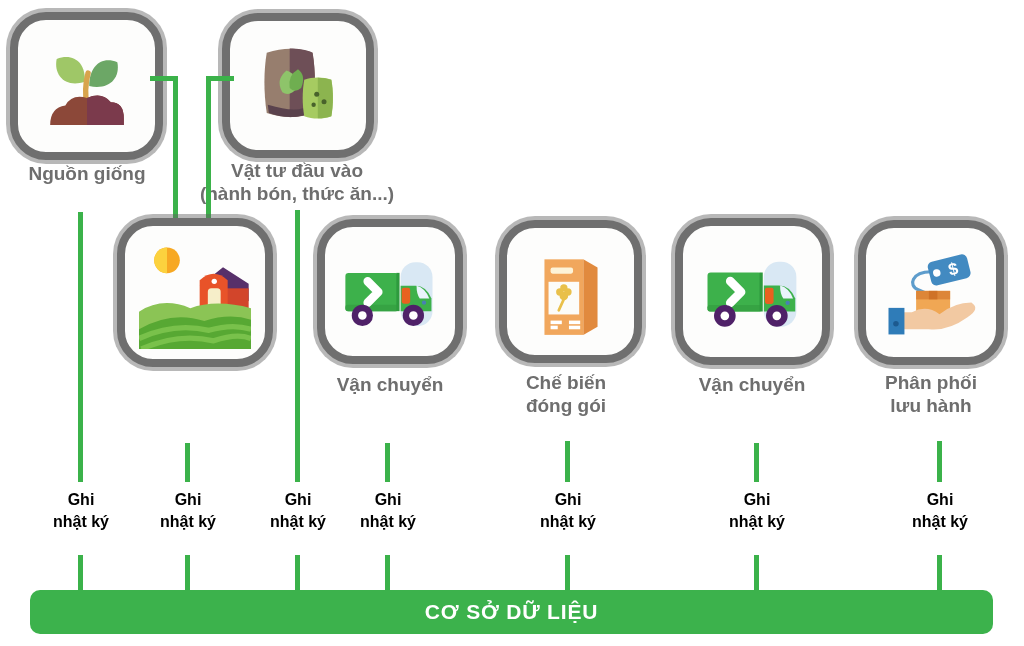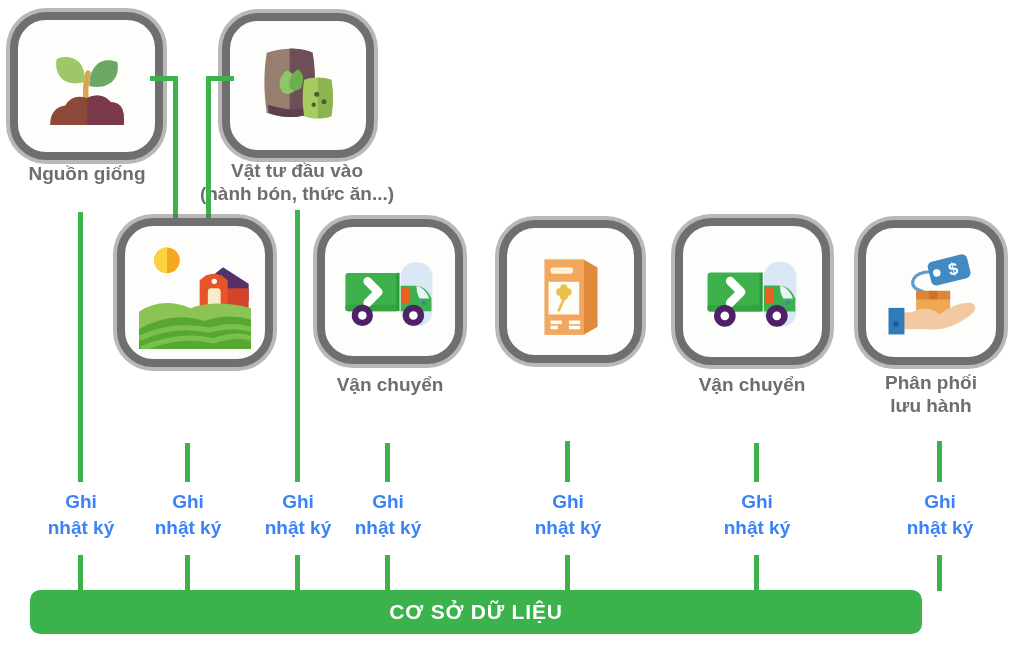--- a/index.html
+++ b/index.html
@@ -12,25 +12,25 @@
     border-radius:36px;box-shadow:0 0 0 4px rgba(98,98,98,.45);
     box-sizing:border-box;display:flex;align-items:center;justify-content:center;
   }
   .station-box svg{display:block;}
   .station-label{
     position:absolute;width:220px;text-align:center;color:#6e6e6e;
     font-weight:700;font-size:19px;line-height:1.22;white-space:pre-line;
   }
   .gline{position:absolute;background:#3bb24a;}
   .log-label{
-    position:absolute;width:110px;text-align:center;color:#3b82f6;
-    font-weight:700;font-size:19px;line-height:1.35;white-space:pre-line;
+    position:absolute;width:110px;text-align:center;color:#000000;
+    font-weight:700;font-size:16px;line-height:1.35;white-space:pre-line;
   }
   .db-bar{
-    position:absolute;left:30px;top:590px;width:892px;height:44px;
+    position:absolute;left:30px;top:590px;width:963px;height:44px;
     background:#3cb24c;border-radius:10px;display:flex;align-items:center;justify-content:center;
   }
   .db-bar span{color:#ffffff;font-weight:700;font-size:21px;letter-spacing:.8px;}
 </style>
 </head>
 <body>
 
 <div id="canvas">
 
   <div class="station-box" style="left:10px;top:12px;width:153px;height:148px;">
@@ -111,20 +111,22 @@
       <circle cx="45" cy="48" r="3.6" fill="#e9c04a"></circle>
       <circle cx="41" cy="44" r="3.6" fill="#e9c04a"></circle>
       <circle cx="41" cy="52" r="4.2" fill="#e9c04a"></circle>
       <path d="M41 55 L36 66" stroke="#e9c04a" stroke-width="2.6" stroke-linecap="round"></path>
       <rect x="28" y="76" width="11" height="3.5" fill="#ffffff"></rect>
       <rect x="28" y="81" width="7" height="3.5" fill="#ffffff"></rect>
       <rect x="46" y="76" width="11" height="3.5" fill="#ffffff"></rect>
       <rect x="46" y="81" width="11" height="3.5" fill="#ffffff"></rect>
     </svg>
   </div>
+  <div class="station-label" style="left:456px;top:371px;">Chế biến
+đóng gói</div>
 
   <div class="station-box" style="left:675px;top:218px;width:155px;height:147px;">
     <svg width="104" height="104" viewBox="0 0 96 96">
       <rect x="58" y="20" width="30" height="60" rx="14" fill="#d9e8f4"></rect>
       <rect x="6" y="30" width="50" height="36" rx="3" fill="#3db14b"></rect>
       <rect x="6" y="60" width="50" height="6" rx="2" fill="#36a343"></rect>
       <path d="M27 38 L37 48 L27 58" stroke="#ffffff" stroke-width="8" fill="none" stroke-linecap="round" stroke-linejoin="round"></path>
       <rect x="54" y="30" width="3" height="36" fill="#2e9a3e"></rect>
       <path d="M58 42 L72 42 Q82 42 87 54 L87 66 L58 66 Z" fill="#3db14b"></path>
       <path d="M73 42 Q81 44 85 54 L76 54 Q73 50 73 42 Z" fill="#eaf4fc"></path>

